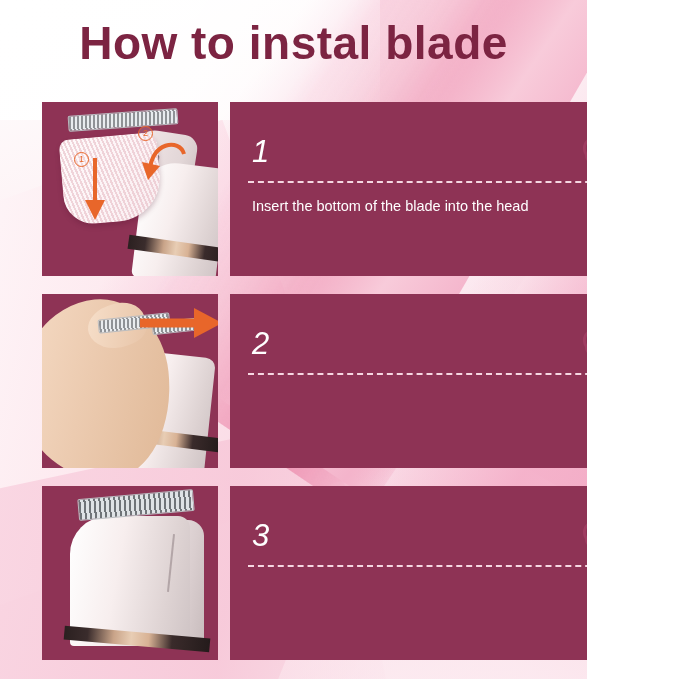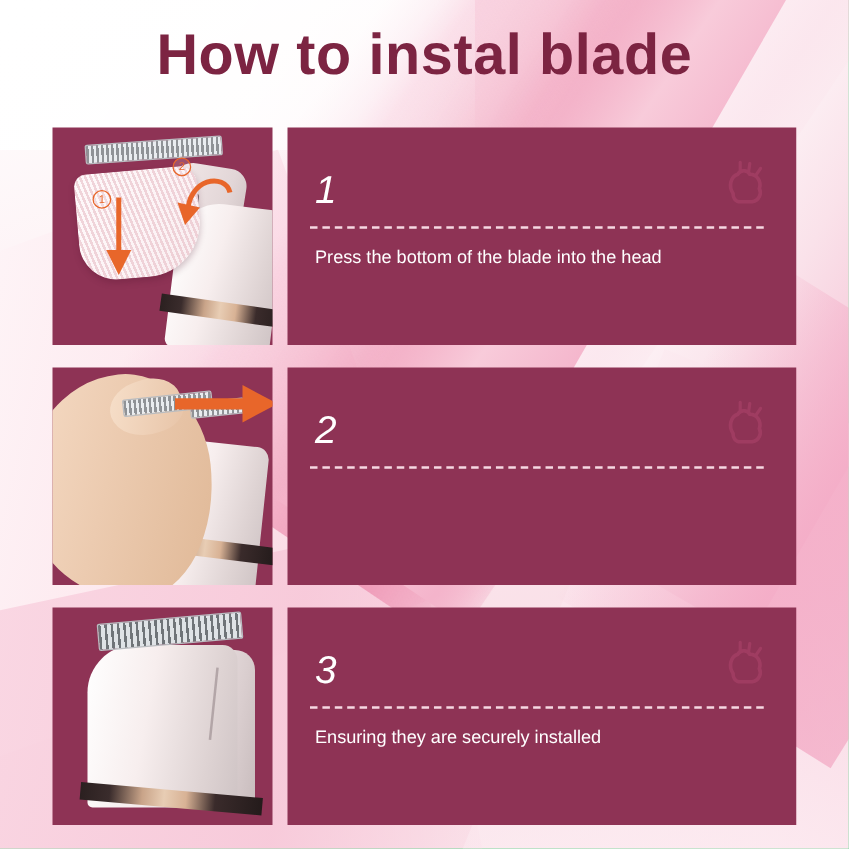--- a/index.html
+++ b/index.html
@@ -5,22 +5,22 @@
   * { margin:0; padding:0; box-sizing:border-box; }
 
   html, body {
     width:679px; height:679px;
     overflow:hidden;
     font-family:"Liberation Sans", sans-serif;
   }
 
   #page {
     position:relative;
-    width:679px; height:679px;
-    background:#22c55e;
+    width:587px; height:679px;
+    background:#f0abfc;
     overflow:hidden;
   }
 
   
   .bg-layer { position:absolute; inset:0; overflow:hidden; pointer-events:none; }
 
   .bg-base {
     position:absolute; inset:0;
     background:
       linear-gradient(160deg,#ffffff 0%, #fdf1f4 30%, #fbe6ec 58%, #f9dde6 78%, #fceef2 100%);
@@ -328,21 +328,21 @@
       <div class="text-card">
         <div class="watermark">
           <svg viewBox="0 0 48 48">
             <path d="M14 30 C10 24,12 16,18 14 C20 10,26 10,28 14 C34 14,38 20,36 26
                      C38 30,36 36,30 37 L20 37 C16 37,14 34,14 30 Z" fill="none" stroke="#c9537f" stroke-width="3"></path>
             <path d="M20 12 L20 4 M27 12 L28 5 M33 15 L37 9" stroke="#c9537f" stroke-width="2.6" fill="none" stroke-linecap="round"></path>
           </svg>
         </div>
         <div class="step-num">1</div>
         <div class="divider"></div>
-        <div class="step-text">Press the bottom of the blade into the head</div>
+        <div class="step-text">Insert the bottom of the blade into the head</div>
       </div>
     </div>
 
     <div class="step-row">
 
       <div class="img-card">
         <div class="scene">
           <div class="body-main s2-base"></div>
           <div class="lid s2-lid"></div>
           <div class="band s2-band"></div>
@@ -386,18 +386,17 @@
       <div class="text-card">
         <div class="watermark">
           <svg viewBox="0 0 48 48">
             <path d="M14 30 C10 24,12 16,18 14 C20 10,26 10,28 14 C34 14,38 20,36 26
                      C38 30,36 36,30 37 L20 37 C16 37,14 34,14 30 Z" fill="none" stroke="#c9537f" stroke-width="3"></path>
             <path d="M20 12 L20 4 M27 12 L28 5 M33 15 L37 9" stroke="#c9537f" stroke-width="2.6" fill="none" stroke-linecap="round"></path>
           </svg>
         </div>
         <div class="step-num">3</div>
         <div class="divider"></div>
-        <div class="step-text">Ensuring they are securely installed</div>
       </div>
     </div>
 
   </div>
 </div>
 
 </body></html>

